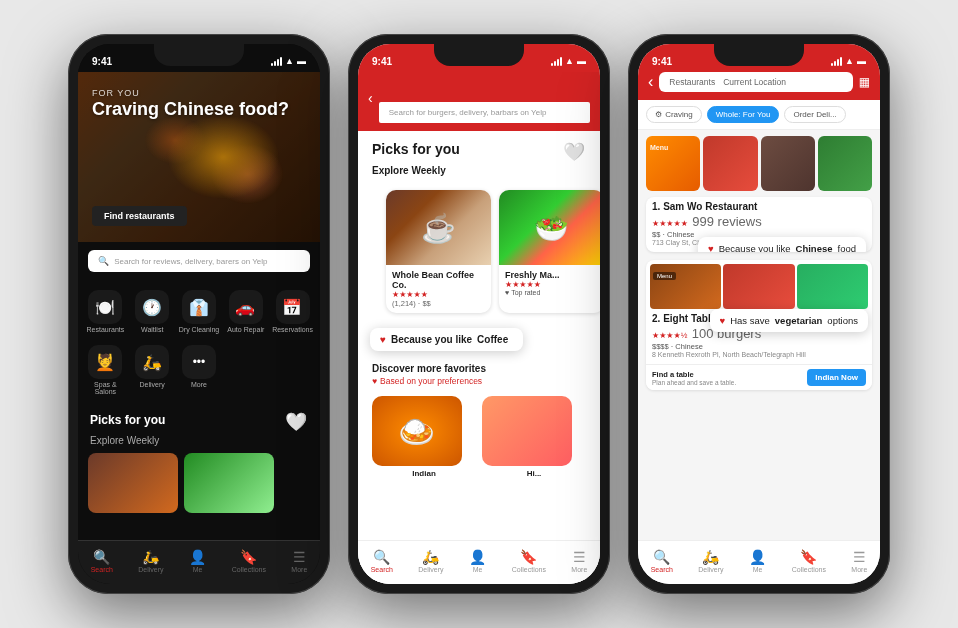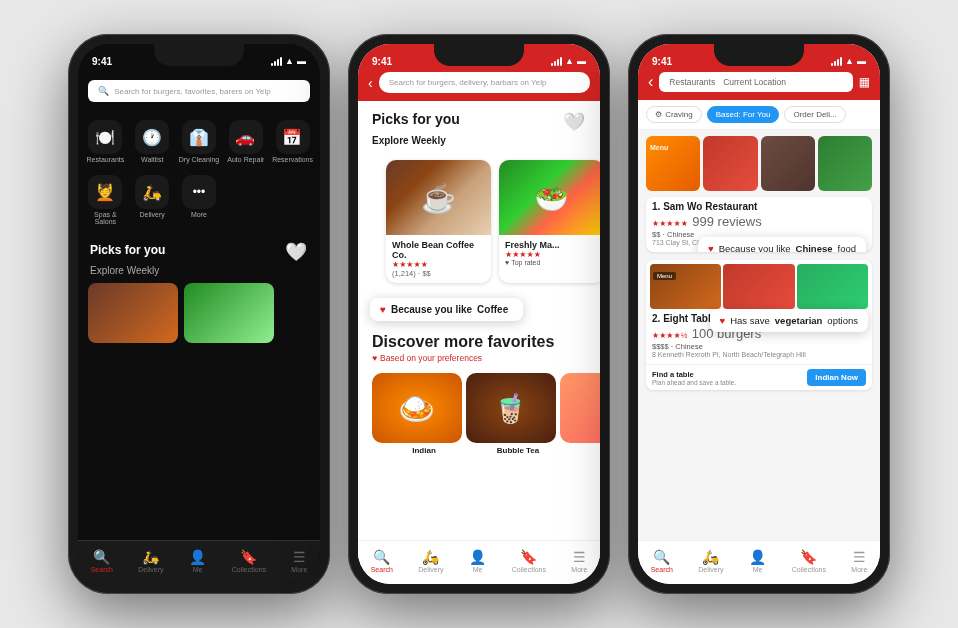--- a/index.html
+++ b/index.html
@@ -217,26 +217,27 @@
     .p2-search-bar {
       background: #d32323;
       padding: 0 10px 8px;
       display: flex;
       align-items: center;
       gap: 6px;
     }
     .p2-search-input {
       flex: 1;
       background: #fff;
-      border-radius: 10px;
+      border-radius: 2px;
       padding: 6px 10px;
       font-size: 9px;
       color: #999;
       display: flex;
       align-items: center;
+      margin-top: 30px;
     }
     .p2-back-arrow { color: #fff; font-size: 14px; }
     .p2-content { background: #fff; height: calc(100% - 80px); overflow: hidden; }
     .p2-section-header {
       padding: 10px 14px 4px;
       font-size: 14px;
       font-weight: 700;
       color: #1a1a1a;
     }
     .p2-sub-header {
@@ -310,26 +311,26 @@
       display: flex;
       align-items: center;
       gap: 5px;
       z-index: 20;
     }
     .p2-tooltip .heart { color: #d32323; }
 
     .p2-discover {
       padding: 10px 14px 4px;
     }
-    .p2-discover-title { font-size: 16px; font-weight: 700; color: #1a1a1a; }
+    .p2-discover-title { font-size: 10px; font-weight: 700; color: #1a1a1a; }
     .p2-discover-sub { font-size: 8.5px; color: #d32323; display: flex; align-items: center; gap: 3px; margin-top: 2px; }
 
     .p2-discover-row {
       display: flex;
-      gap: 4px;
+      gap: 20px;
       padding: 6px 14px;
     }
     .p2-discover-card {
       width: 90px;
       height: 70px;
       border-radius: 10px;
       overflow: hidden;
       flex-shrink: 0;
     }
     .p2-discover-card.indian {
@@ -578,24 +579,33 @@
             <div class="signal-bar" style="height:3px"></div>
             <div class="signal-bar" style="height:5px"></div>
             <div class="signal-bar" style="height:7px"></div>
             <div class="signal-bar" style="height:9px"></div>
           </div>
           <span class="wifi-icon">▲</span>
           <span class="battery-icon">▬</span>
         </div>
       </div>
 
+      <div class="p1-hero">
+        <div class="p1-hero-overlay"></div>
+        <div class="p1-hero-food"></div>
+        <div class="p1-title">
+          <div class="p1-title-top">FOR YOU</div>
+          <div>Craving Chinese food?</div>
+        </div>
+        <button class="p1-btn">Find restaurants</button>
+      </div>
 
       <div class="p1-search">
         <span>🔍</span>
-        <span style="font-size:8px;color:#999">Search for burgers, favorites, barers on Yelp</span>
+        <span style="font-size:8px;color:#999">Search for reviews, delivery, barers on Yelp</span>
       </div>
 
       <div class="p1-icons-grid">
         <div class="p1-icon-item">
           <div class="p1-icon-circle" style="background:#1a1a1a;color:#fff">🍽️</div>
           <span class="p1-icon-label">Restaurants</span>
         </div>
         <div class="p1-icon-item">
           <div class="p1-icon-circle" style="background:#1a1a1a;color:#fff">🕐</div>
           <span class="p1-icon-label">Waitlist</span>
@@ -737,24 +747,20 @@
             <span>Based on your preferences</span>
           </div>
         </div>
 
         <div class="p2-discover-row">
           <div style="text-align:center">
             <div class="p2-discover-card indian"></div>
             <div class="p2-label">Indian</div>
           </div>
           <div style="text-align:center">
-            <div class="p2-discover-card bubble"></div>
-            <div class="p2-label">Bubble Tea</div>
-          </div>
-          <div style="text-align:center">
             <div class="p2-discover-card hi"></div>
             <div class="p2-label">Hi...</div>
           </div>
         </div>
       </div>
 
       <div class="p2-bottom-nav">
         <div class="p2-nav-item">
           <span class="p2-nav-icon active">🔍</span>
           <span class="p2-nav-label active">Search</span>
@@ -804,21 +810,21 @@
           <span>Current Location</span>
         </div>
         <span style="color:#fff;font-size:12px">▦</span>
       </div>
 
       <div class="p3-filters-row">
         <button class="p3-filter-btn">
           <span>⚙</span>
           <span>Craving</span>
         </button>
-        <button class="p3-filter-btn active">Based: For You</button>
+        <button class="p3-filter-btn active">Whole: For You</button>
         <button class="p3-filter-btn">Order Deli...</button>
       </div>
 
       <div class="p3-hero-images">
         <div class="p3-hero-img orange">
           <span class="img-label">Menu</span>
         </div>
         <div class="p3-hero-img red"></div>
         <div class="p3-hero-img brown"></div>
         <div class="p3-hero-img green"></div>

